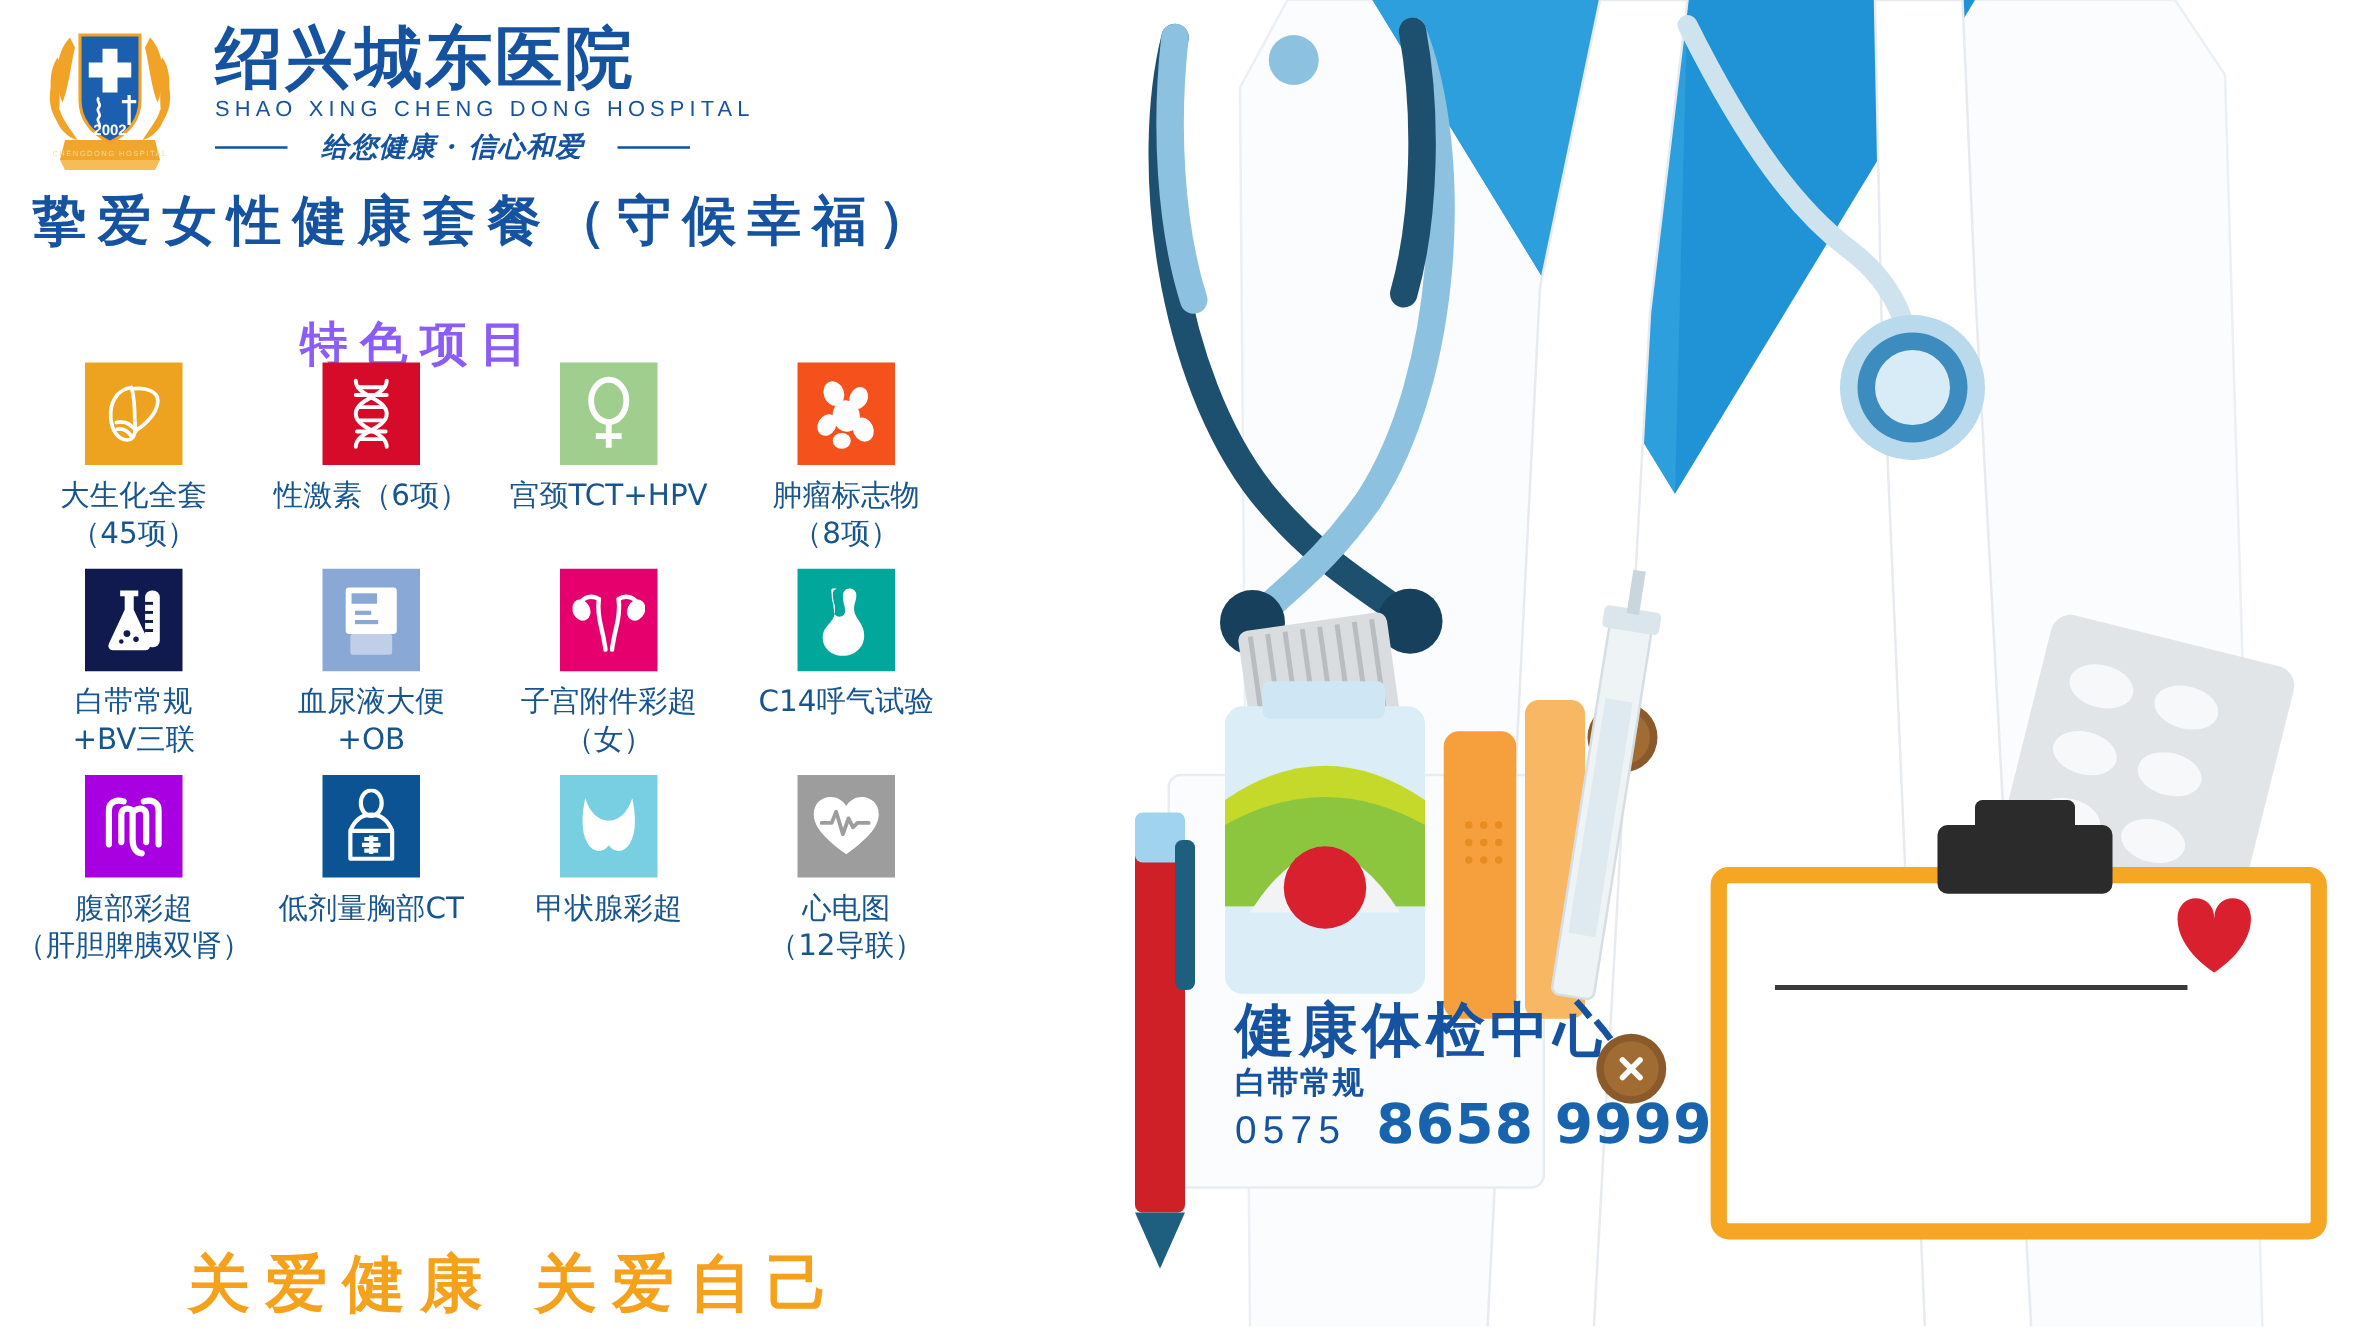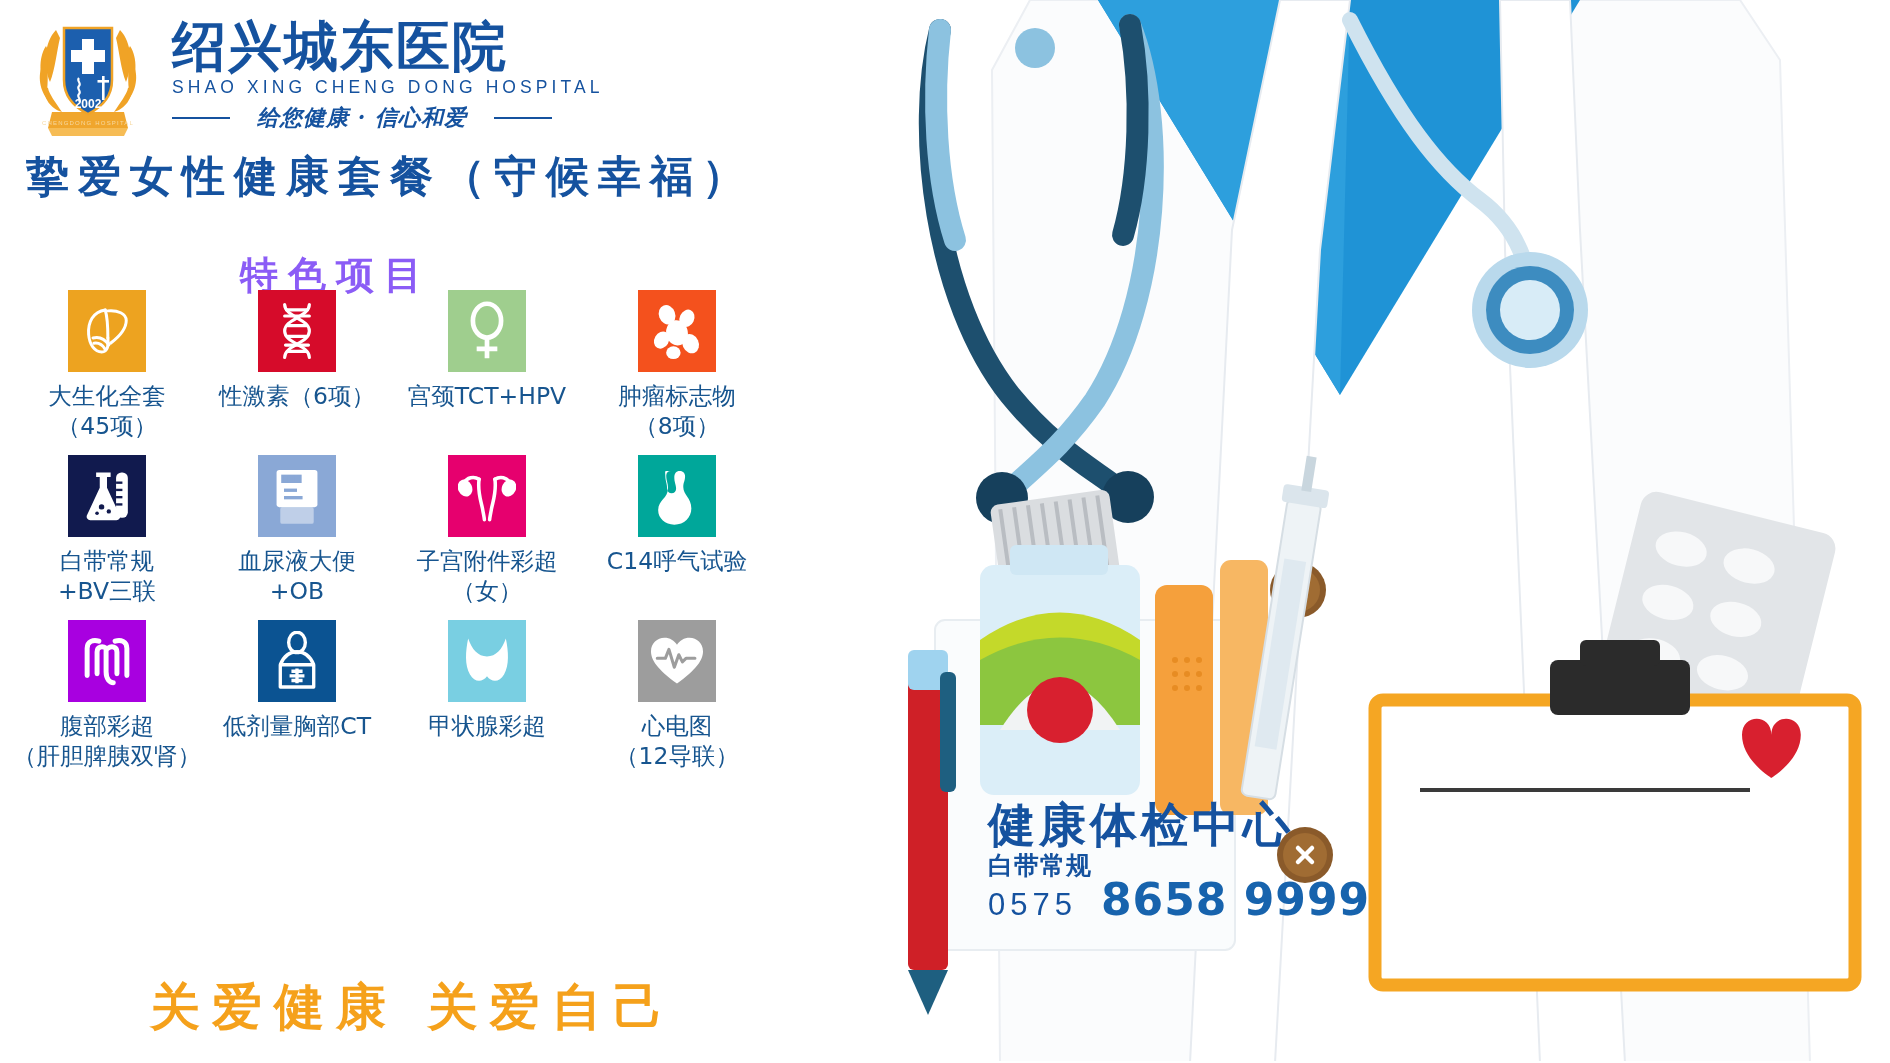--- a/index.html
+++ b/index.html
@@ -34,21 +34,21 @@
   #grid{position:absolute;left:12px;top:290px;width:760px;
         display:grid;grid-template-columns:repeat(4,190px);grid-auto-rows:165px;}
   .cell{display:flex;flex-direction:column;align-items:center;}
   .tile{width:78px;height:82px;display:flex;align-items:center;justify-content:center;}
   .tile svg{display:block;}
   .cap{margin-top:9px;text-align:center;font-size:23.5px;line-height:1.28;
        color:#17558f;font-family:"DejaVu Sans",sans-serif;white-space:nowrap;}
   .cap .l2{display:block;}
 
   
-  #bottom-slogan{position:absolute;left:150px;top:974px;font-family:"DejaVu Sans",sans-serif;
+  #bottom-slogan{position:absolute;left:150px;top:994px;font-family:"DejaVu Sans",sans-serif;
       font-weight:bold;font-size:50px;color:#f5a11b;letter-spacing:12px;white-space:nowrap;}
 
   
   #right{position:absolute;left:880px;top:0;width:1010px;height:1061px;overflow:hidden;}
   #right svg{position:absolute;left:0;top:0;}
 
   
   #center-text{position:absolute;left:988px;top:800px;}
   #ct-title{font-family:"DejaVu Sans",sans-serif;font-weight:bold;font-size:47px;
       color:#15529f;letter-spacing:4px;white-space:nowrap;line-height:1.05;}

